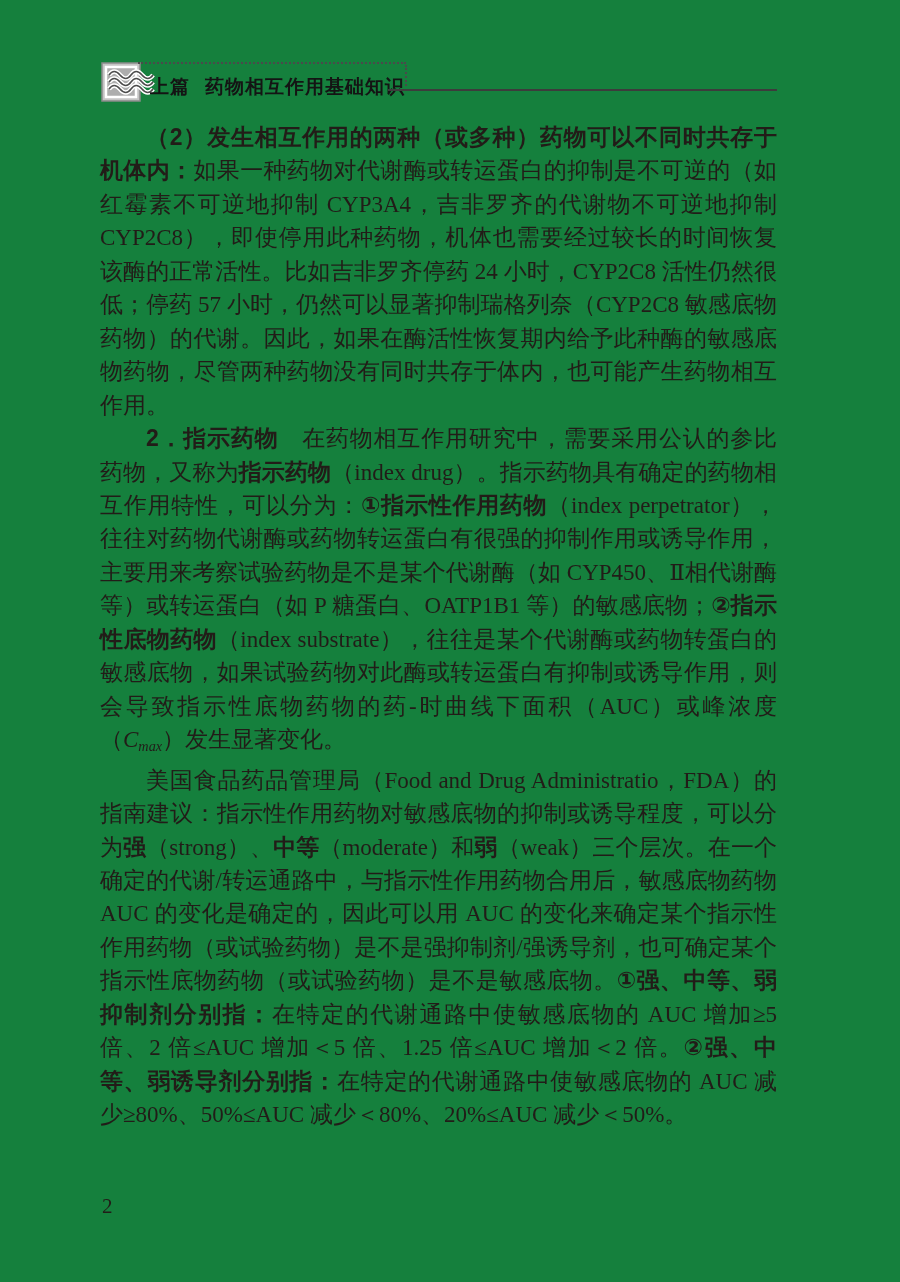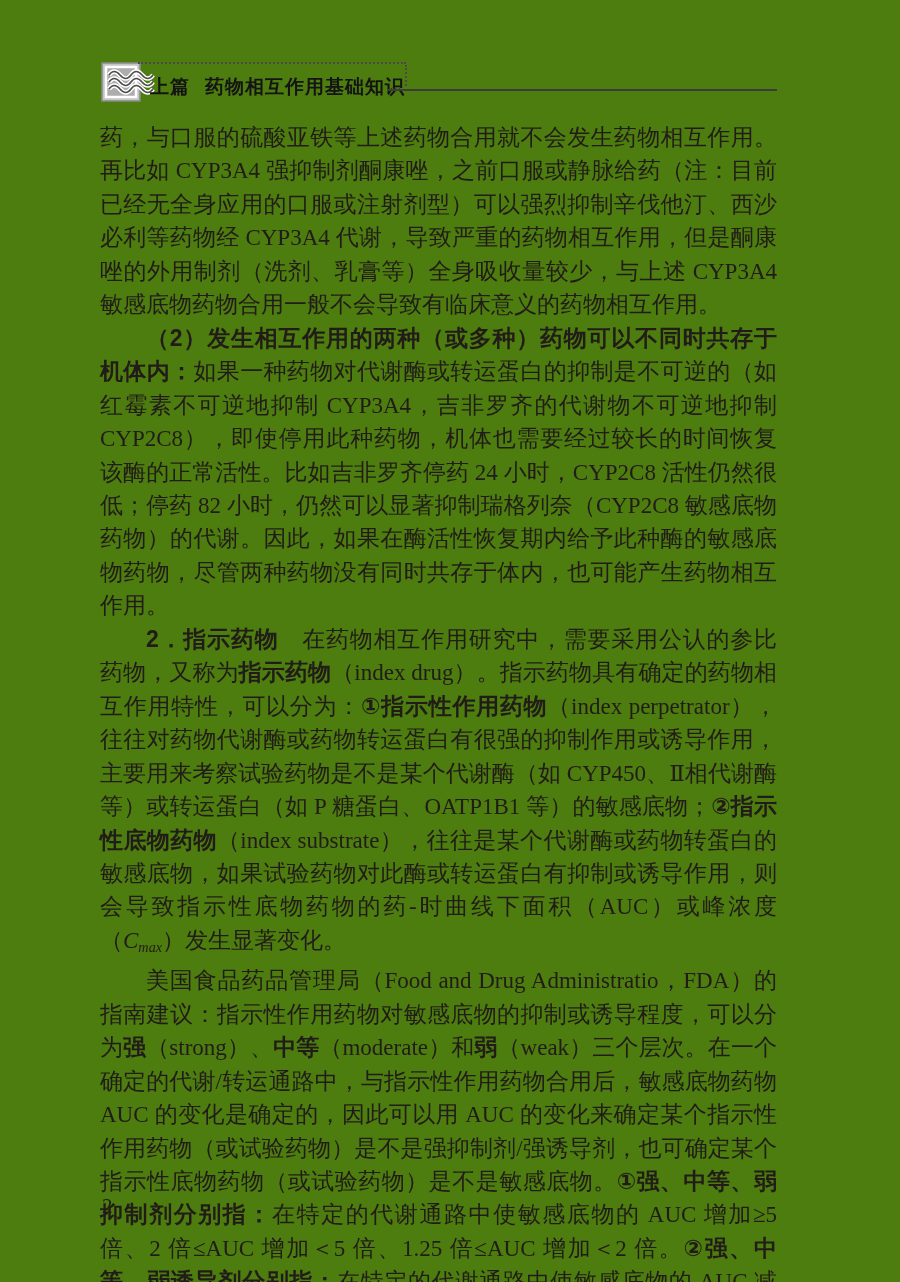--- a/index.html
+++ b/index.html
@@ -1,18 +1,18 @@
 <!DOCTYPE html>
 <html><head>
 <meta charset="utf-8">
 <style>
   html,body { margin:0; padding:0; background:#e8e8e8; }
   .page {
     position:relative; width:900px; height:1282px; margin:0 auto;
-    background:#4d7c0f; overflow:hidden;
+    background:#15803d; overflow:hidden;
     font-family:"Liberation Serif","DejaVu Serif",serif; color:#221c18;
   }
   
   .hdr-icon { position:absolute; left:101px; top:62px; width:60px; height:44px; }
   .dotted-h { position:absolute; left:138px; top:62px; width:268px; height:0; border-top:2px dotted #4a4a4a; }
   .dotted-v { position:absolute; left:405px; top:65px; height:21px; width:0; border-left:2px dotted #4a4a4a; }
   .hdr-title {
     position:absolute; left:150px; top:74px;
     font-family:"Liberation Sans","DejaVu Sans",sans-serif;
     font-weight:700; font-size:19px; color:#141414; letter-spacing:1px; white-space:nowrap;
@@ -58,21 +58,20 @@
   <div class="dotted-h"></div>
   <div class="dotted-v"></div>
 
   <div class="hdr-title">
     <span class="part">上篇</span><span>药物相互作用基础知识</span>
   </div>
 
   <div class="rule"></div>
 
   <div class="body-text" id="body-text">
-      <p class="para"><span>药，与口服的硫酸亚铁等上述药物合用就不会发生药物相互作用。再比如 CYP3A4 强抑制剂酮康唑，之前口服或静脉给药（注：目前已经无全身应用的口服或注射剂型）可以强烈抑制辛伐他汀、西沙必利等药物经 CYP3A4 代谢，导致严重的药物相互作用，但是酮康唑的外用制剂（洗剂、乳膏等）全身吸收量较少，与上述 CYP3A4 敏感底物药物合用一般不会导致有临床意义的药物相互作用。</span></p>
-      <p class="para indent"><span class="b">（2）</span><span class="b">发生相互作用的两种（或多种）药物可以不同时共存于机体内：</span><span>如果一种药物对代谢酶或转运蛋白的抑制是不可逆的（如红霉素不可逆地抑制 CYP3A4，吉非罗齐的代谢物不可逆地抑制 CYP2C8），即使停用此种药物，机体也需要经过较长的时间恢复该酶的正常活性。比如吉非罗齐停药 24 小时，CYP2C8 活性仍然很低；停药 82 小时，仍然可以显著抑制瑞格列奈（CYP2C8 敏感底物药物）的代谢。因此，如果在酶活性恢复期内给予此种酶的敏感底物药物，尽管两种药物没有同时共存于体内，也可能产生药物相互作用。</span></p>
+      <p class="para indent"><span class="b">（2）</span><span class="b">发生相互作用的两种（或多种）药物可以不同时共存于机体内：</span><span>如果一种药物对代谢酶或转运蛋白的抑制是不可逆的（如红霉素不可逆地抑制 CYP3A4，吉非罗齐的代谢物不可逆地抑制 CYP2C8），即使停用此种药物，机体也需要经过较长的时间恢复该酶的正常活性。比如吉非罗齐停药 24 小时，CYP2C8 活性仍然很低；停药 57 小时，仍然可以显著抑制瑞格列奈（CYP2C8 敏感底物药物）的代谢。因此，如果在酶活性恢复期内给予此种酶的敏感底物药物，尽管两种药物没有同时共存于体内，也可能产生药物相互作用。</span></p>
       <p class="para indent"><span class="b">2．指示药物</span><span>　在药物相互作用研究中，需要采用公认的参比药物，又称为</span><span class="b">指示药物</span><span>（index drug）。指示药物具有确定的药物相互作用特性，可以分为：</span><span class="b">①指示性作用药物</span><span>（index perpetrator），往往对药物代谢酶或药物转运蛋白有很强的抑制作用或诱导作用，主要用来考察试验药物是不是某个代谢酶（如 CYP450、Ⅱ相代谢酶等）或转运蛋白（如 P 糖蛋白、OATP1B1 等）的敏感底物；</span><span class="b">②指示性底物药物</span><span>（index substrate），往往是某个代谢酶或药物转蛋白的敏感底物，如果试验药物对此酶或转运蛋白有抑制或诱导作用，则会导致指示性底物药物的药-时曲线下面积（AUC）或峰浓度（</span><span class="i">C</span><span class="sub">max</span><span>）发生显著变化。</span></p>
       <p class="para indent"><span>美国食品药品管理局（Food and Drug Administratio，FDA）的指南建议：指示性作用药物对敏感底物的抑制或诱导程度，可以分为</span><span class="b">强</span><span>（strong）、</span><span class="b">中等</span><span>（moderate）和</span><span class="b">弱</span><span>（weak）三个层次。在一个确定的代谢/转运通路中，与指示性作用药物合用后，敏感底物药物 AUC 的变化是确定的，因此可以用 AUC 的变化来确定某个指示性作用药物（或试验药物）是不是强抑制剂/强诱导剂，也可确定某个指示性底物药物（或试验药物）是不是敏感底物。</span><span class="b">①强、中等、弱抑制剂分别指：</span><span>在特定的代谢通路中使敏感底物的 AUC 增加≥5 倍、2 倍≤AUC 增加＜5 倍、1.25 倍≤AUC 增加＜2 倍。</span><span class="b">②强、中等、弱诱导剂分别指：</span><span>在特定的代谢通路中使敏感底物的 AUC 减少≥80%、50%≤AUC 减少＜80%、20%≤AUC 减少＜50%。</span></p>
     </div>
 
   <div class="page-num">2</div>
 
 </div>
 
 </body></html>

